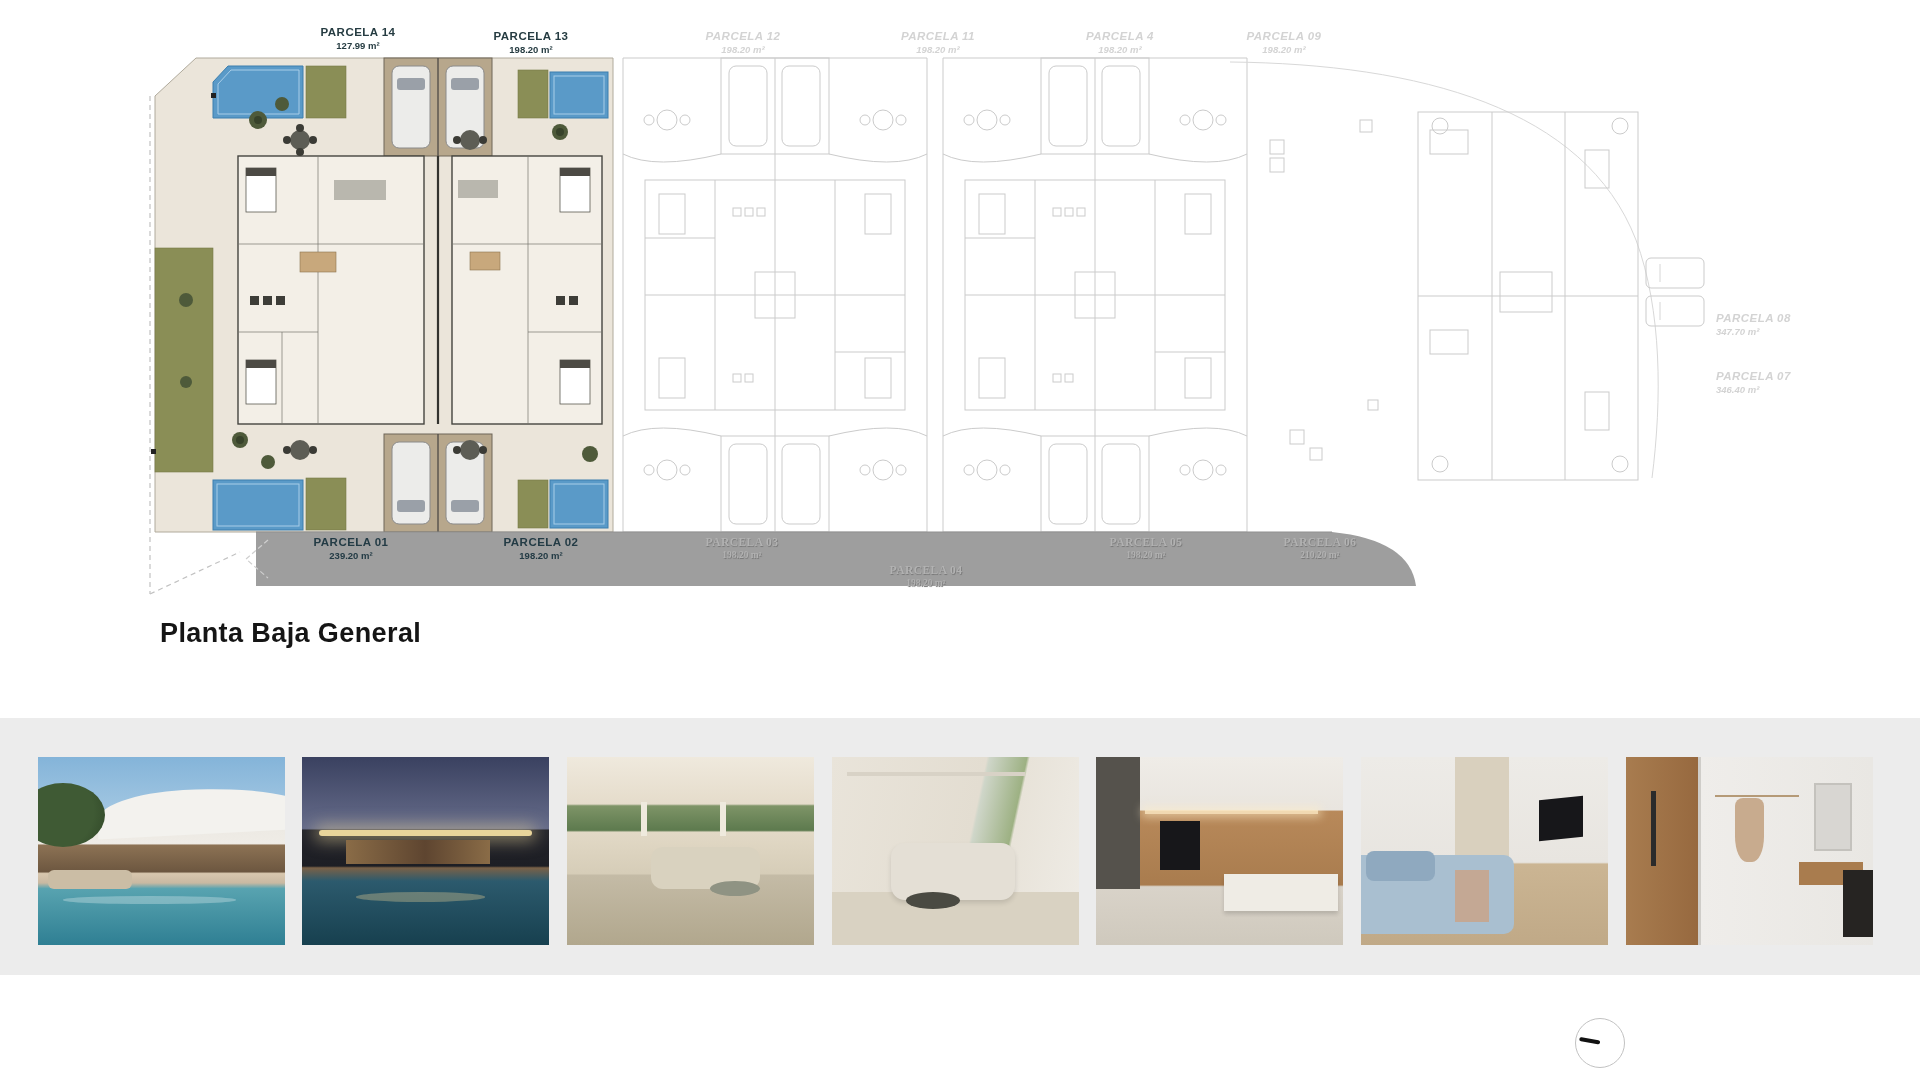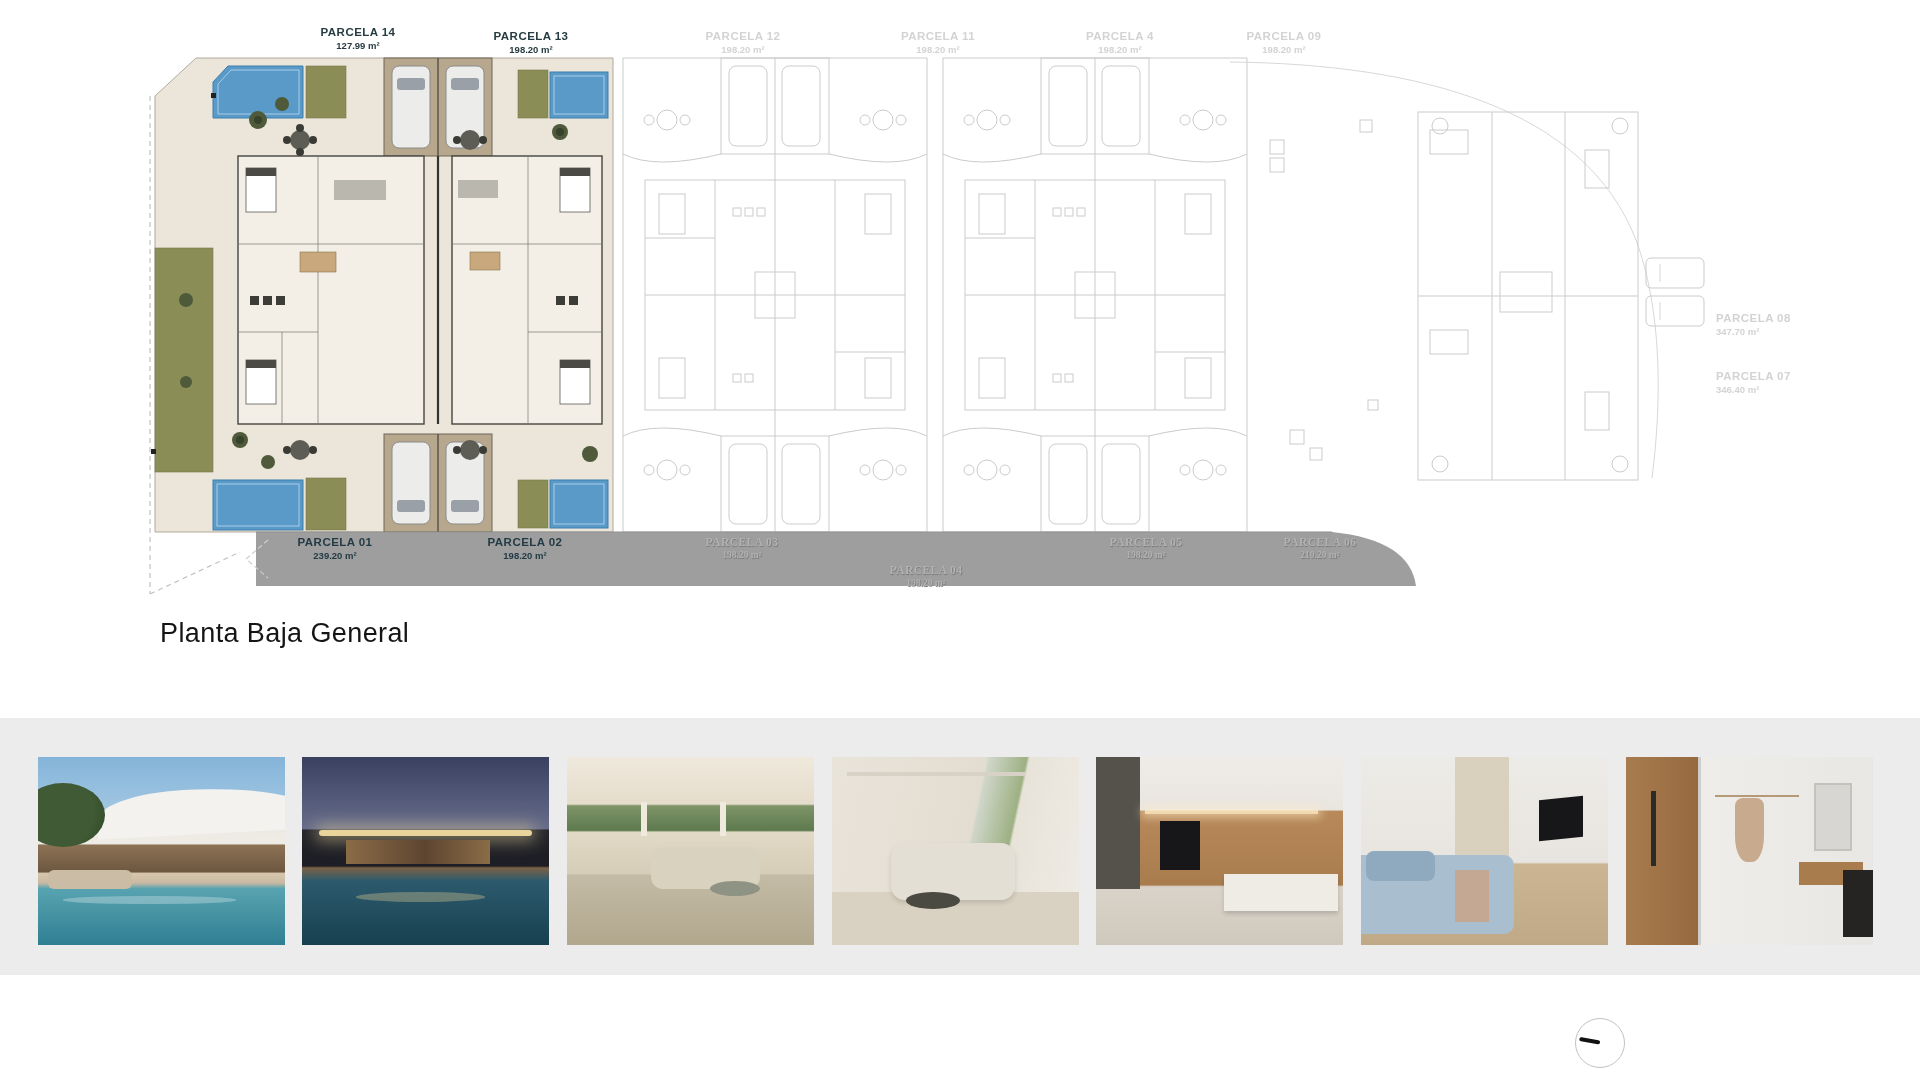--- a/index.html
+++ b/index.html
@@ -5,24 +5,24 @@
   html,body{margin:0;padding:0;background:#fff;}
   .stage{position:relative;width:1920px;height:1080px;background:#ffffff;overflow:hidden;
          font-family:"Liberation Sans",sans-serif;}
   
   .plan-svg{position:absolute;left:0;top:0;}
   .plabel{position:absolute;transform:translateX(-50%);text-align:center;line-height:1.18;white-space:nowrap;}
   .plabel.side{transform:none;text-align:left;}
   .pl-name{font-size:11.5px;font-weight:bold;letter-spacing:.45px;}
   .pl-area{font-size:9.5px;font-weight:bold;}
   .active{color:#263c42;}
-  .inactive{color:#d3d3d3;}
-  .road-lbl.active{color:#233b45;}
+  .inactive{color:#d3d3d3;font-style:italic;}
+  .road-lbl.active{color:#233b45;margin-left:16px;}
   .road-lbl.dim{color:#b2b2b2;text-shadow:0.6px 0.8px 0.7px #787878;font-family:Liberation Serif, serif;}
-  .plan-title{position:absolute;left:160px;top:618px;font-size:27px;font-weight:400;
+  .plan-title{position:absolute;left:160px;top:618px;font-size:27px;font-weight:700;
               color:#151515;letter-spacing:.4px;}
   
   .photo-strip{position:absolute;left:0;top:718px;width:1920px;height:257px;background:#ececec;}
   .photo{position:absolute;top:757px;width:247px;height:188px;overflow:hidden;background:#dcd8d0;}
   .photo>div{position:absolute;}
   
   .p1{background:linear-gradient(180deg,#84b4d9 0%,#a9cbe4 36%,#ece9e3 36%,#efece6 46%,
       #8c7254 47%,#6d5740 61%,#d8c7ae 62%,#c9b9a2 67%,#58a3b0 70%,#2f7f93 100%);}
   .p1 .roof{top:17%;left:24%;width:86%;height:24%;background:#f3f2ee;border-radius:70% 100% 0 0/100% 100% 0 0;transform:rotate(-3deg);}
   .p1 .tree{top:14%;left:-7%;width:34%;height:34%;background:radial-gradient(circle at 45% 45%,#3f5a34 0 60%,#2e4526 100%);border-radius:50%;}

